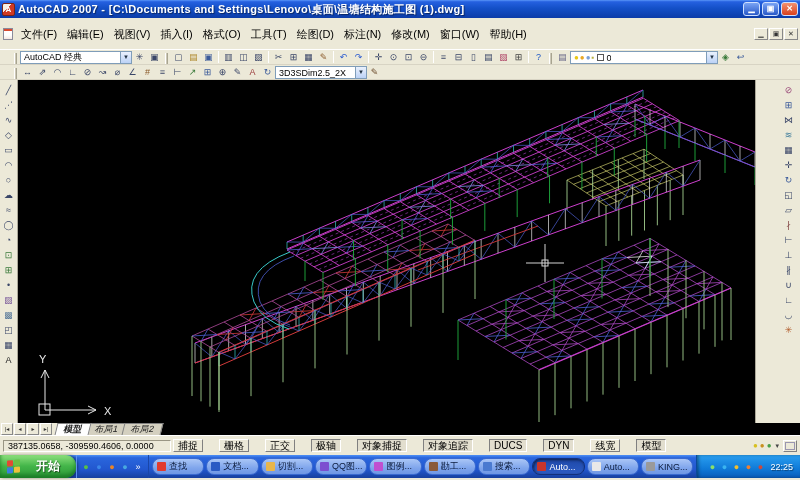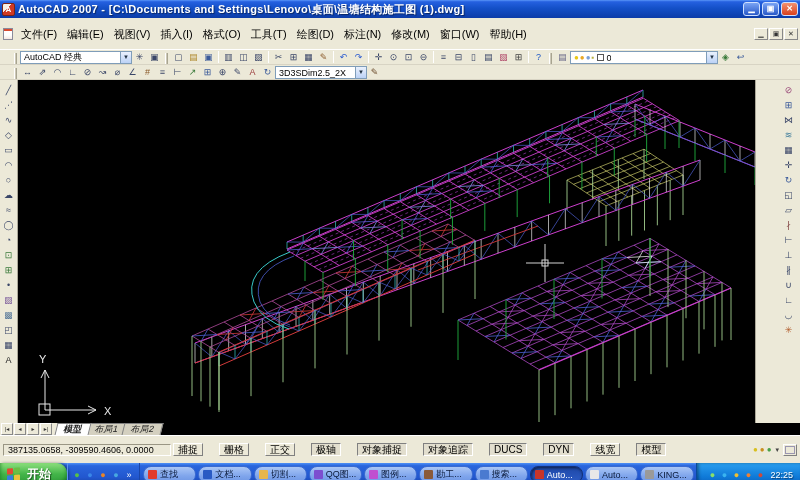--- a/index.html
+++ b/index.html
@@ -70,37 +70,37 @@
   
   .cmd{position:relative;height:24px;flex:none;background:#ece9d8;padding:1px 2px;border-top:1px solid #808080}
   .cmd-box{height:20px;background:#fff;border:1px solid #808080;
     font-family:"DejaVu Sans Mono",monospace;font-size:10px;color:#000;
     display:flex;flex-direction:column;justify-content:flex-end;padding:0 3px 1px 20px}
   .float-ball{position:absolute;left:-5px;top:0;width:25px;height:24px;border-radius:50%;z-index:5;
     background:radial-gradient(circle at 35% 28%,#c6f2ac,#4db83a 62%,#27862a);
     border:1px solid #1f6e1e;color:#fff;font-size:8px;display:flex;align-items:center;justify-content:center}
 
   
-  .status{height:28px;flex:none;display:flex;align-items:center;background:#ece9d8;
+  .status{height:20px;flex:none;display:flex;align-items:center;background:#ece9d8;
     border-top:1px solid #fff;font-size:10px;padding:0 3px;gap:2px;color:#000}
   .coords{width:168px;flex:none;height:12px;line-height:11px;font-size:9px;padding:0 4px;
     border:1px solid;border-color:#9a9684 #fff #fff #9a9684;white-space:nowrap;overflow:hidden}
   .toggle{padding:0 4px;height:13px;line-height:12px;flex:none;background:#ece9d8;
     border:1px solid;border-color:#fff #808080 #808080 #fff;white-space:nowrap}
   .toggle.on{border-color:#808080 #fff #fff #808080;background:#e2dece}
   .st-sp{flex:1}
   .mini{font-size:8px;line-height:12px;flex:none}
   .st-arrow{font-size:7px;color:#444;padding:0 2px}
   .clean-btn{width:14px;height:12px;flex:none;background:#ece9d8;border:1px solid;
     border-color:#fff #808080 #808080 #fff;box-shadow:inset 0 0 0 1px #ece9d8,inset 0 0 0 2px #9a96b0}
 
   
   .taskbar{height:23px;flex:none;display:flex;align-items:stretch;
     background:linear-gradient(180deg,#4f91f6 0,#2a66dd 12%,#2257cf 62%,#17409e 100%)}
-  .start{display:flex;align-items:center;gap:7px;padding:0 16px 0 7px;flex:none;
+  .start{display:flex;align-items:center;gap:16px;padding:0 16px 0 7px;flex:none;
     background:linear-gradient(180deg,#8ee07e,#43b549 48%,#2d9838);
     border-radius:0 10px 10px 0;color:#fff;font-weight:bold;font-size:12px;
     box-shadow:inset 0 -3px 4px #1a7a24,2px 0 3px #0006;text-shadow:1px 1px 1px #0008}
   .flag{width:13px;height:13px;display:grid;grid-template:1fr 1fr/1fr 1fr;gap:1px;transform:skewY(-6deg)}
   .flag span{border-radius:1px}
   .quick{display:flex;align-items:center;gap:1px;padding:0 4px;flex:none;
     border-right:1px solid #1a46a8;box-shadow:1px 0 0 #5e92ee inset}
   .qicon{width:12px;text-align:center;font-size:9px;line-height:20px}
   .tasks{flex:1;display:flex;align-items:center;gap:2px;padding:0 3px;overflow:hidden}
   .task{display:flex;align-items:center;gap:3px;height:17px;padding:0 4px;flex:1 1 52px;max-width:64px;

